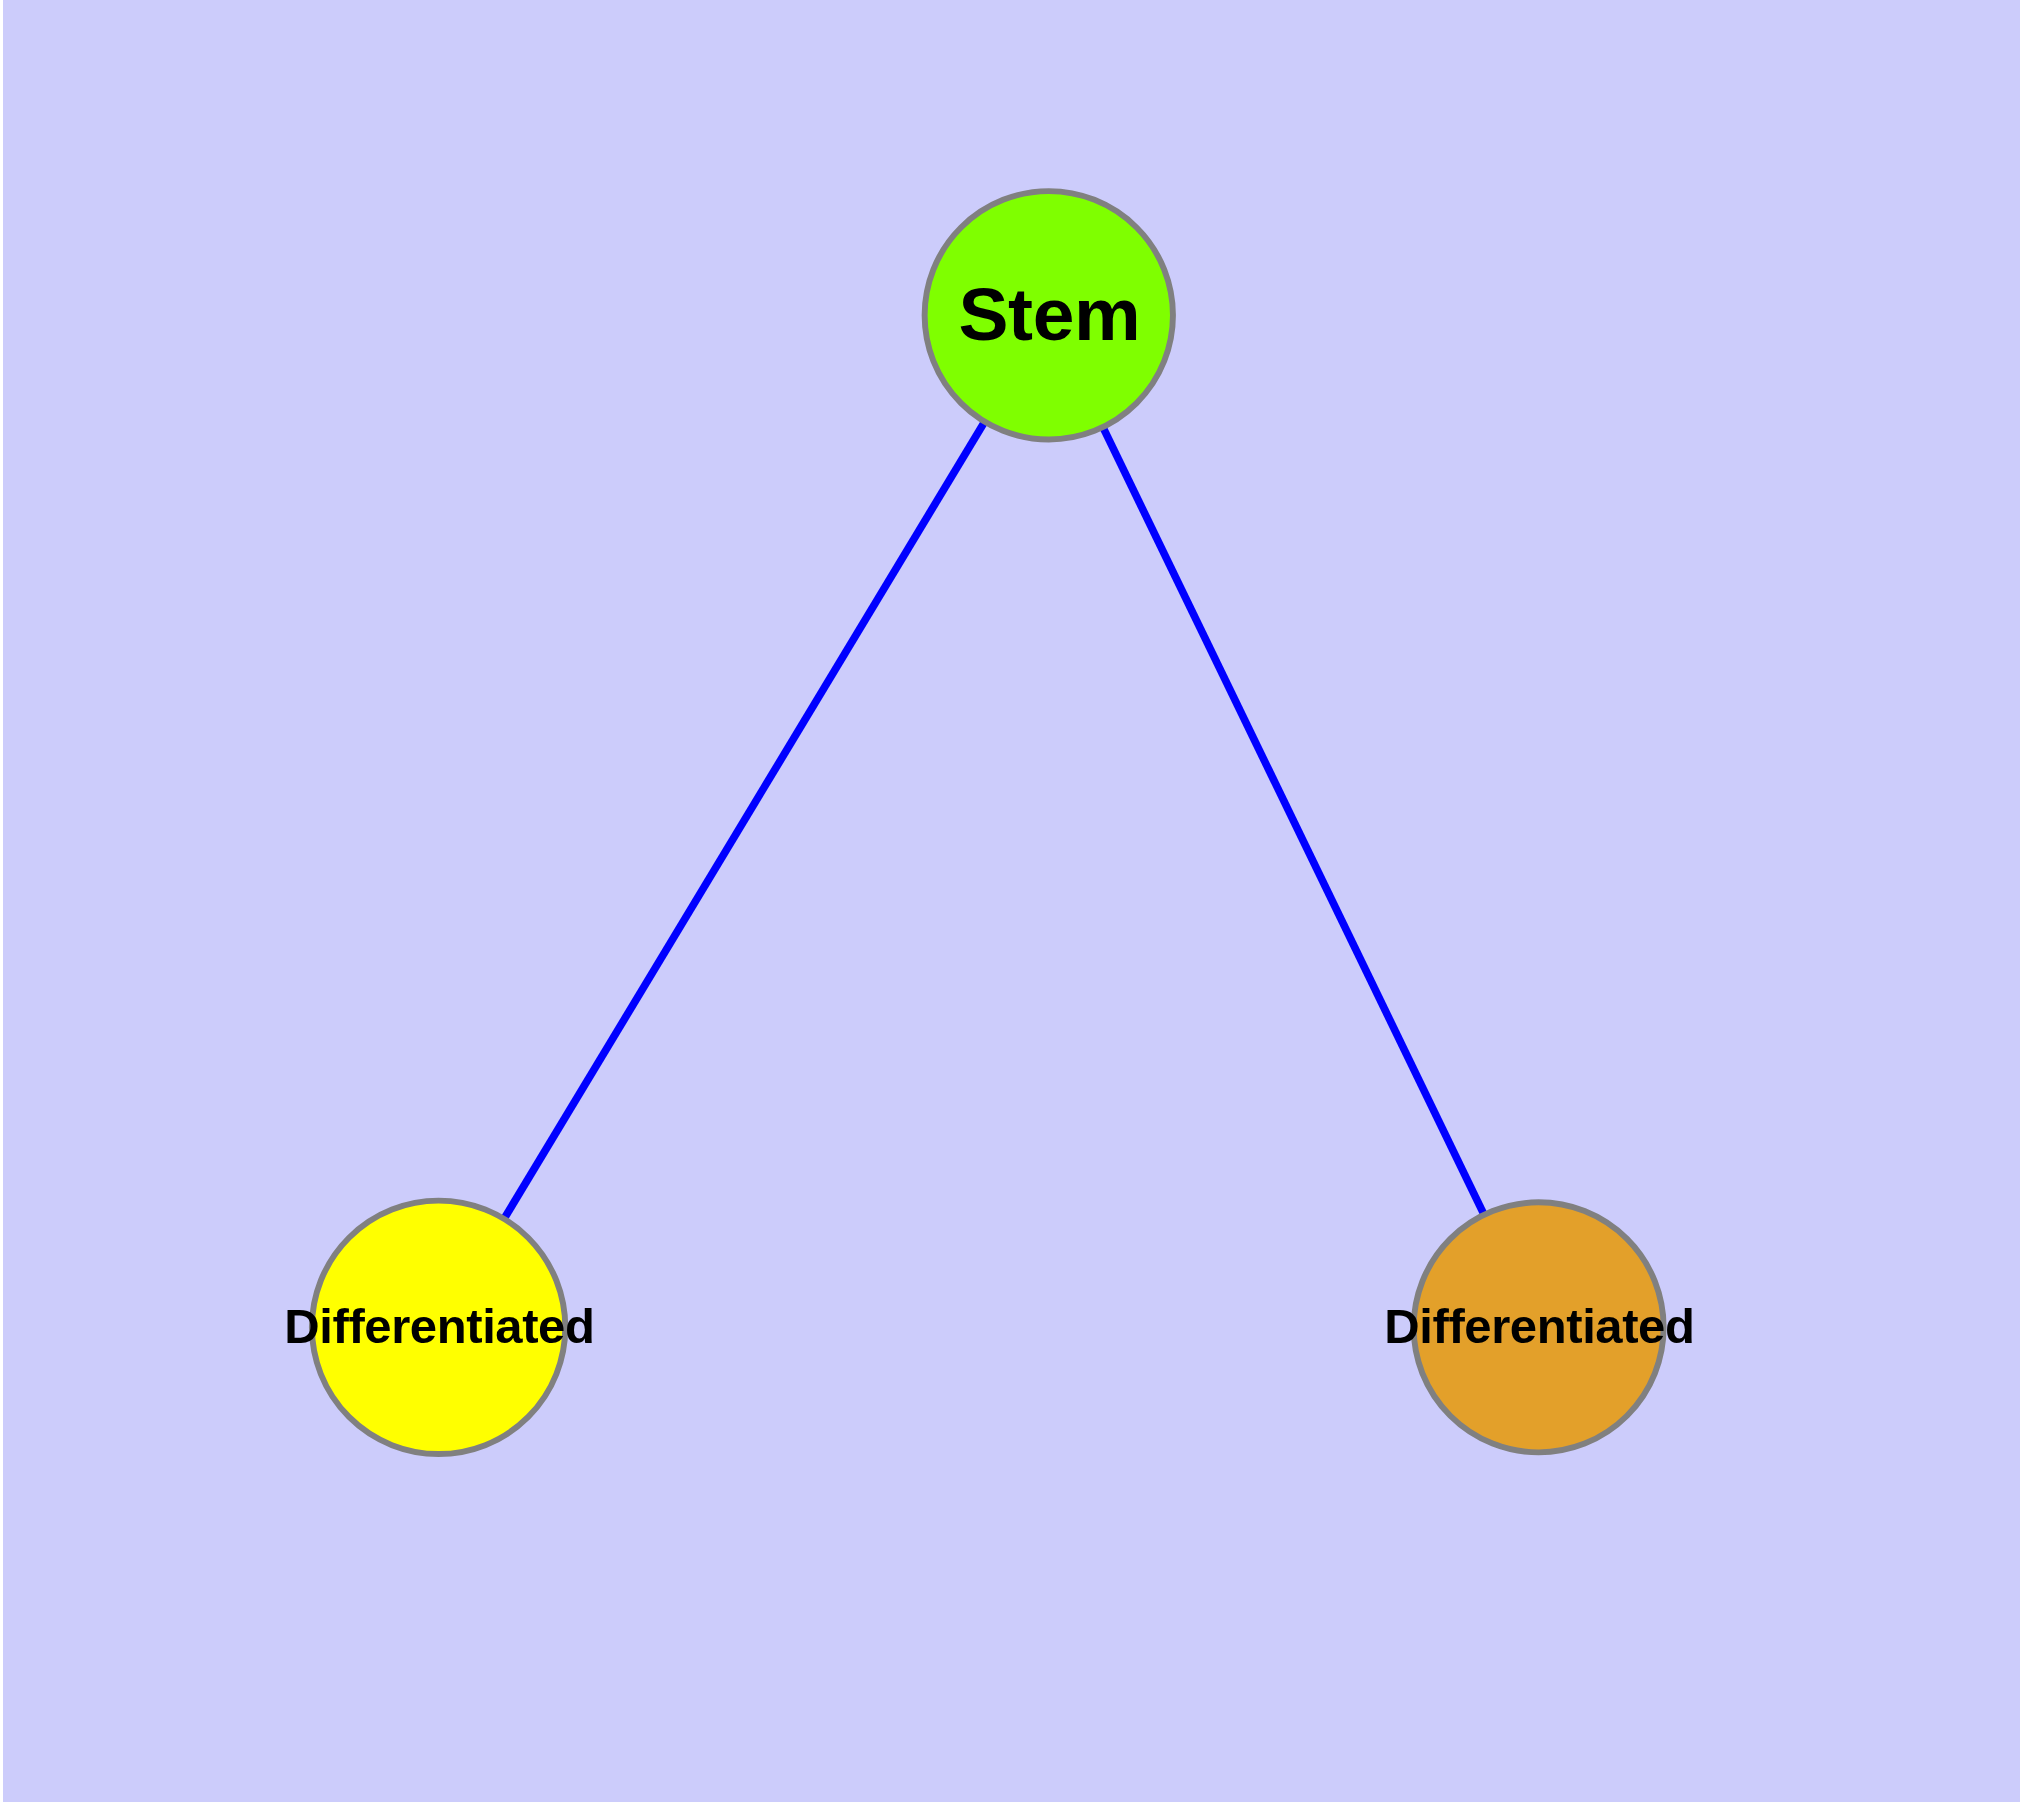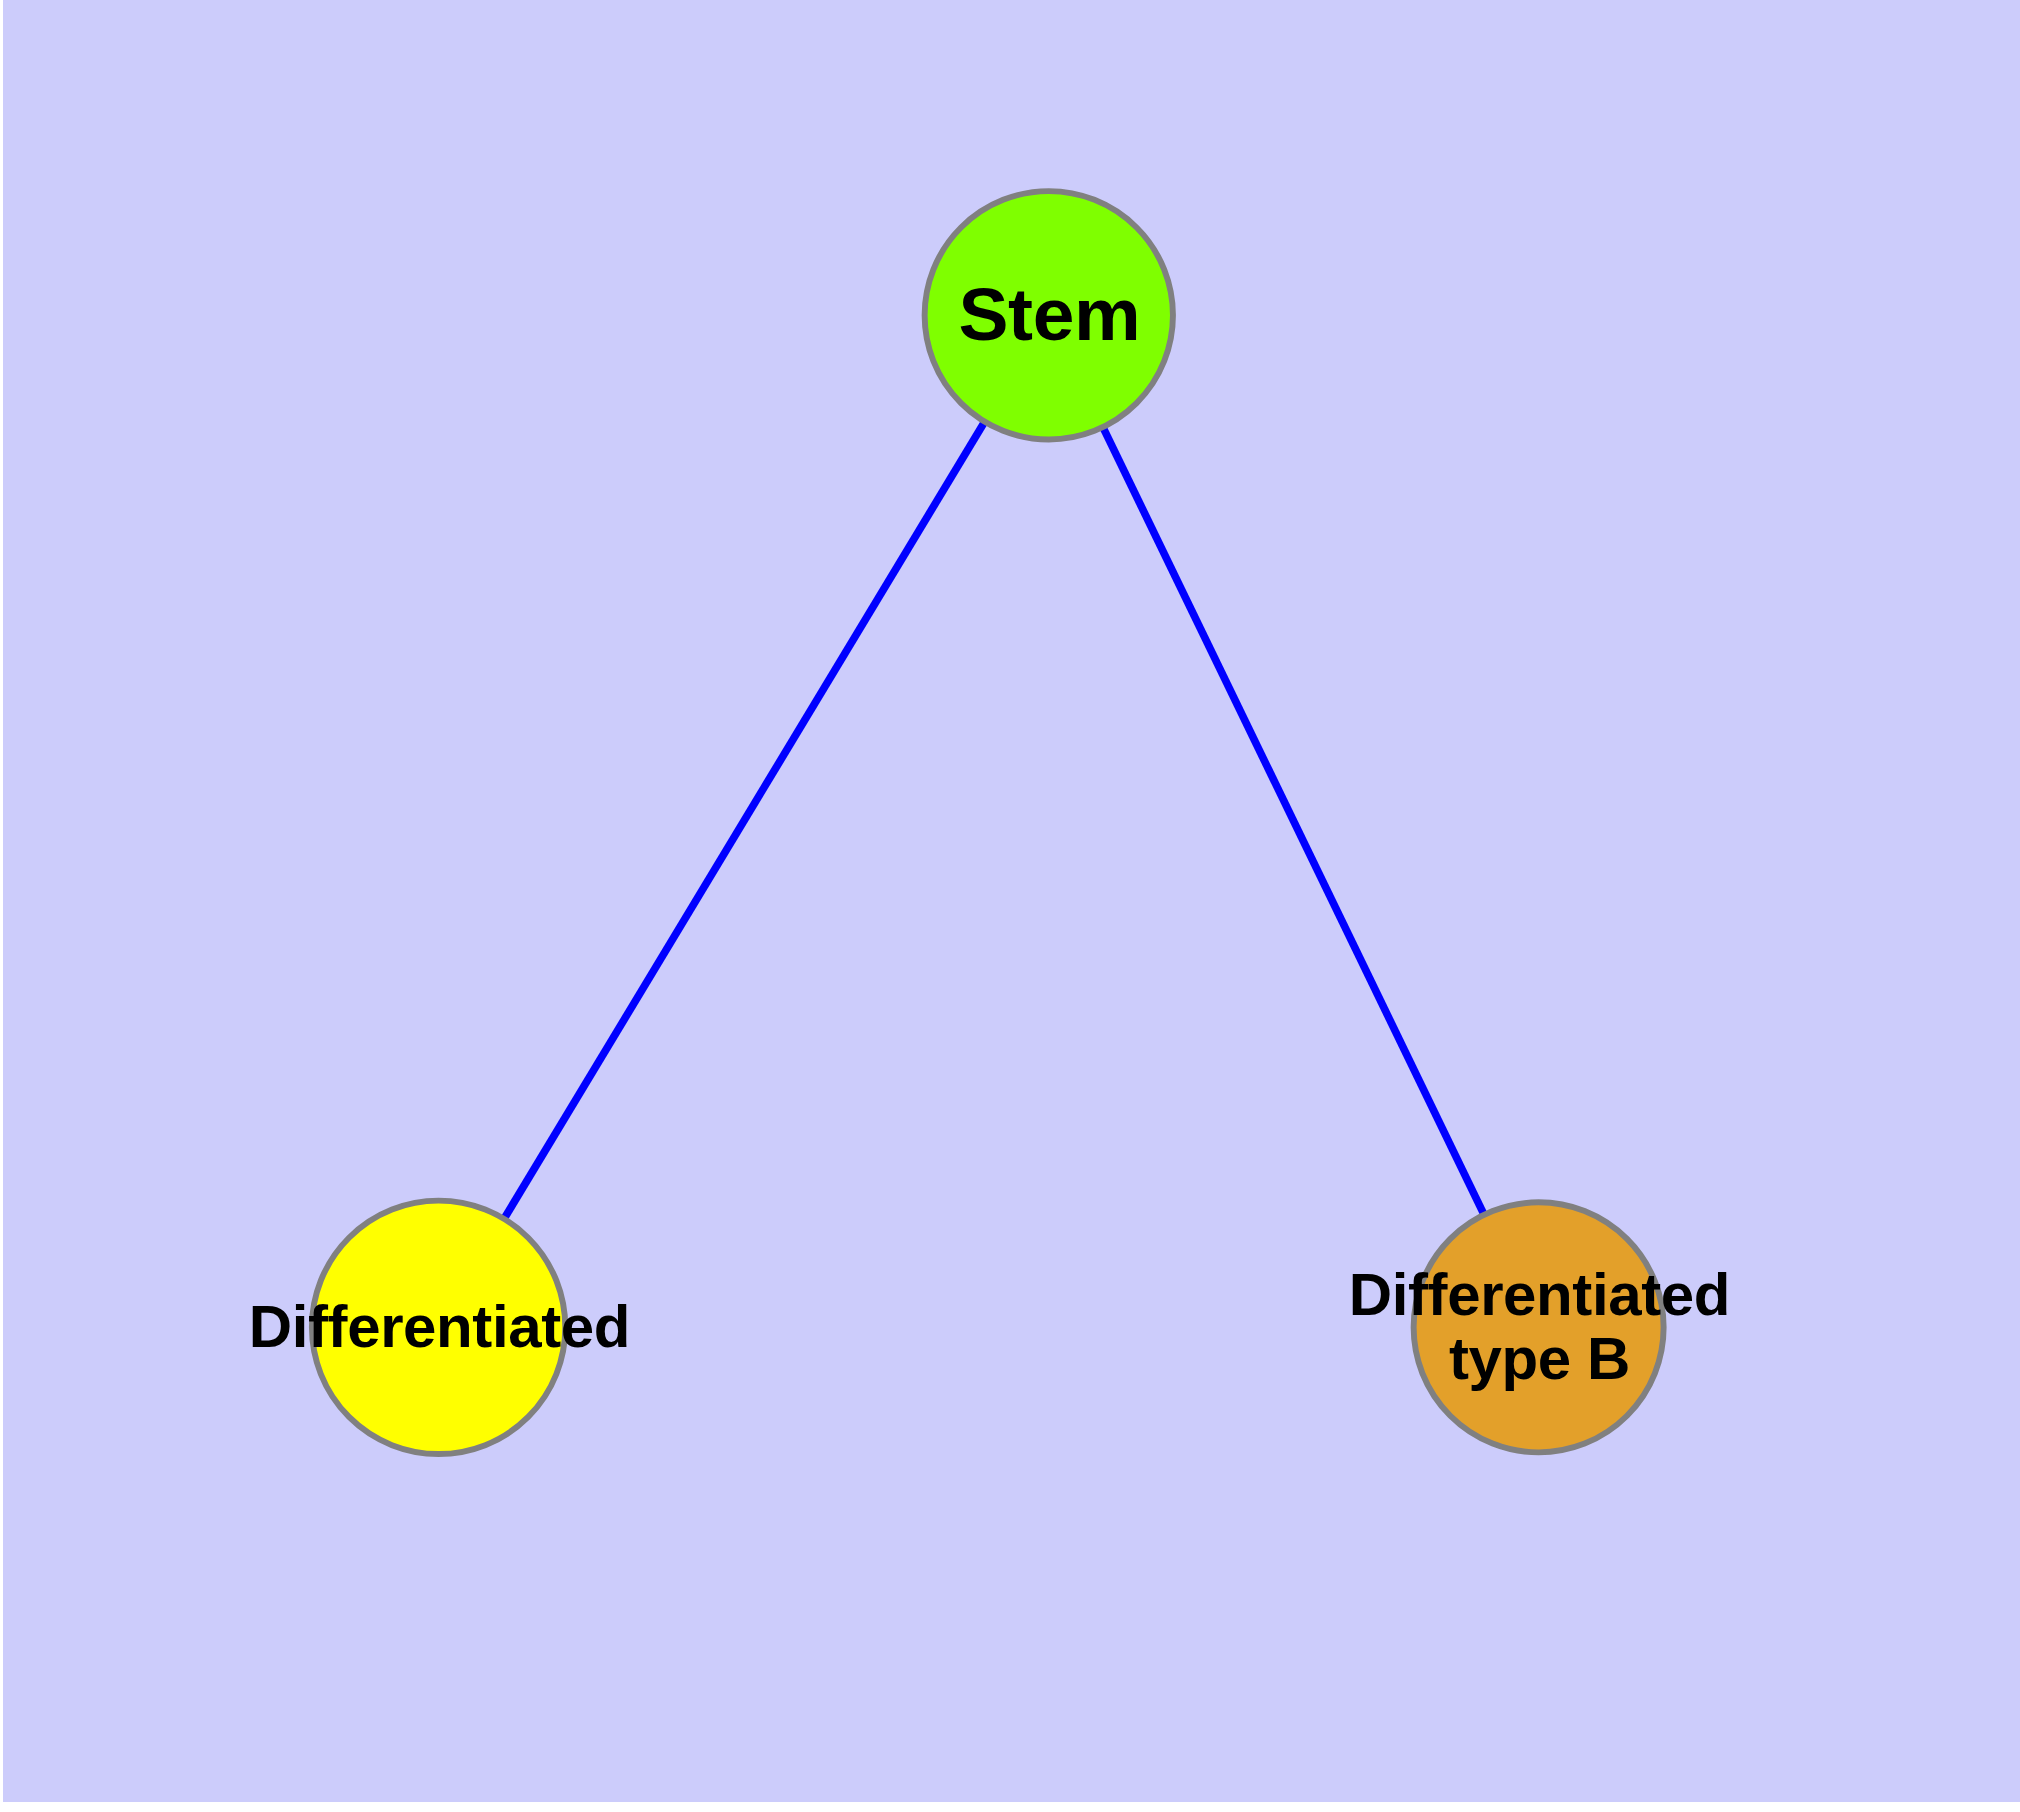--- a/index.html
+++ b/index.html
@@ -41,21 +41,21 @@
     white-space: nowrap;
     line-height: 1.06;
     letter-spacing: -0.4px;
     pointer-events: none;
     transform: translate(-50%, -50%);
   }
   .node-label.stem {
     font-size: 75px;
   }
   .node-label.diff {
-    font-size: 60px;
+    font-size: 49px;
   }
 </style>
 </head>
 <body>
 
 <div id="stage">
   <div id="canvas">
 
     <svg id="graph-svg" viewBox="0 0 2380 2126" preserveAspectRatio="none" aria-hidden="true">
       <g id="edge-layer">
@@ -71,19 +71,18 @@
 
     <div id="label-layer">
         <div class="node-label stem" style="left: 1046px; top: 315px;">
           <div>Stem</div>
         </div>
         <div class="node-label diff" style="left: 436px; top: 1327px;">
           <div>Differentiated</div>
         </div>
         <div class="node-label diff" style="left: 1536px; top: 1327px;">
           <div>Differentiated</div>
-          <div>type B</div>
         </div>
       </div>
 
   </div>
 </div>
 
 
 </body></html>

